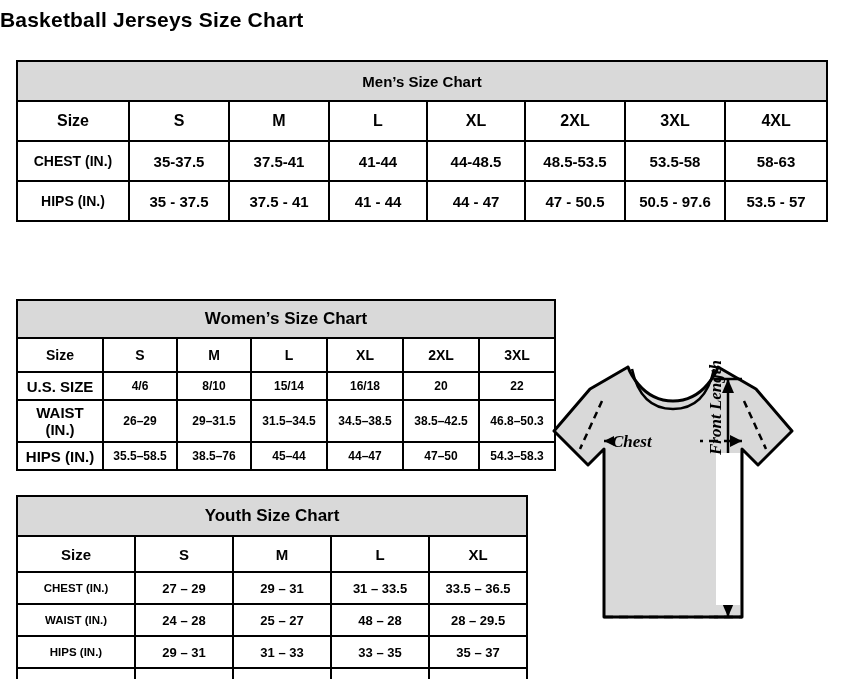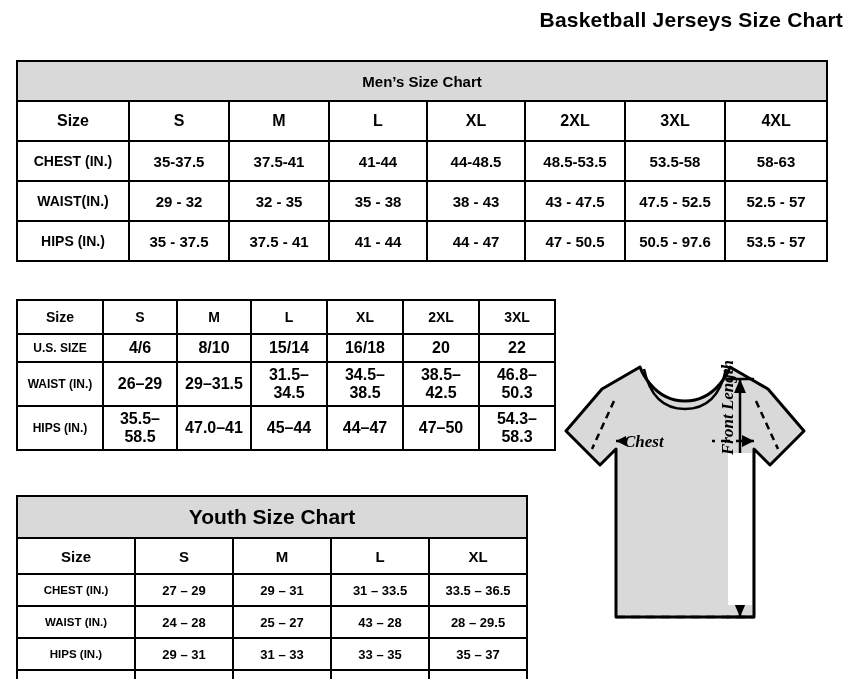--- a/index.html
+++ b/index.html
@@ -9,21 +9,21 @@
   }
   body {
     width: 843px;
     height: 679px;
     position: relative;
     font-family: "Liberation Sans", sans-serif;
     color: #000000;
     overflow: hidden;
   }
   .page-title {
-    text-align: right;
+    text-align: left;
     font-size: 21px;
     font-weight: bold;
     margin: 8px 0 0 0;
     letter-spacing: 0.2px;
   }
 
   table.chart {
     border-collapse: collapse;
     table-layout: fixed;
   }
@@ -57,41 +57,41 @@
   #mens-table .col-head td { font-size: 16px; }
   #mens-table .row-label { font-size: 14px; }
 
   
   #womens-table {
     position: absolute;
     left: 16px;
     top: 299px;
     width: 538px;
   }
-  #womens-table td { height: 20px; font-size: 16px; padding: 3px 2px; }
+  #womens-table td { height: 20px; font-size: 12px; padding: 3px 2px; }
   #womens-table .chart-head td { font-size: 17px; padding: 8px 0; }
   #womens-table .col-head td { font-size: 14px; padding: 6px 2px; }
-  #womens-table .row-label { font-size: 12px; }
+  #womens-table .row-label { font-size: 15px; }
 
   
   #youth-table {
     position: absolute;
     left: 16px;
     top: 495px;
     width: 510px;
   }
   #youth-table td { height: 22px; font-size: 13px; padding: 4px 2px; }
-  #youth-table .chart-head td { font-size: 21px; padding: 8px 0; }
+  #youth-table .chart-head td { font-size: 17px; padding: 8px 0; }
   #youth-table .col-head td { font-size: 15px; padding: 6px 2px; }
   #youth-table .row-label { font-size: 11.5px; }
 
   
   #jersey-diagram {
     position: absolute;
-    left: 540px;
+    left: 528px;
     top: 345px;
     width: 300px;
     height: 325px;
   }
   .measure-label {
     position: absolute;
     font-family: "Liberation Serif", serif;
     font-style: italic;
     font-weight: bold;
     font-size: 17px;
@@ -141,30 +141,20 @@
     </tr>
     <tr>
       <td class="row-label">CHEST (IN.)</td>
       <td>35-37.5</td>
       <td>37.5-41</td>
       <td>41-44</td>
       <td>44-48.5</td>
       <td>48.5-53.5</td>
       <td>53.5-58</td>
       <td>58-63</td>
-    </tr>
-    <tr>
-      <td class="row-label">WAIST(IN.)</td>
-      <td>29 - 32</td>
-      <td>32 - 35</td>
-      <td>35 - 38</td>
-      <td>38 - 43</td>
-      <td>43 - 47.5</td>
-      <td>47.5 - 52.5</td>
-      <td>52.5 - 57</td>
     </tr>
     <tr>
       <td class="row-label">HIPS (IN.)</td>
       <td>35 - 37.5</td>
       <td>37.5 - 41</td>
       <td>41 - 44</td>
       <td>44 - 47</td>
       <td>47 - 50.5</td>
       <td>50.5 - 97.6</td>
       <td>53.5 - 57</td>
@@ -176,20 +166,23 @@
   <colgroup>
     <col style="width:86px">
       <col style="width:74px">
       <col style="width:74px">
       <col style="width:76px">
     <col style="width:76px">
       <col style="width:76px">
       <col style="width:76px">
   </colgroup>
   <tbody>
+    <tr class="chart-head">
+      <td colspan="7">Women’s Size Chart</td>
+    </tr>
     <tr class="col-head">
       <td>Size</td>
       <td>S</td>
       <td>M</td>
       <td>L</td>
       <td>XL</td>
       <td>2XL</td>
       <td>3XL</td>
     </tr>
     <tr>
@@ -206,21 +199,21 @@
       <td>26–29</td>
       <td>29–31.5</td>
       <td>31.5–34.5</td>
       <td>34.5–38.5</td>
       <td>38.5–42.5</td>
       <td>46.8–50.3</td>
     </tr>
     <tr>
       <td class="row-label">HIPS (IN.)</td>
       <td>35.5–58.5</td>
-      <td>47.0–41</td>
+      <td>38.5–76</td>
       <td>45–44</td>
       <td>44–47</td>
       <td>47–50</td>
       <td>54.3–58.3</td>
     </tr>
   </tbody>
 </table>
 
 <table class="chart" id="youth-table">
   <colgroup>
@@ -245,21 +238,21 @@
       <td class="row-label">CHEST (IN.)</td>
       <td>27 – 29</td>
       <td>29 – 31</td>
       <td>31 – 33.5</td>
       <td>33.5 – 36.5</td>
     </tr>
     <tr>
       <td class="row-label">WAIST (IN.)</td>
       <td>24 – 28</td>
       <td>25 – 27</td>
-      <td>43 – 28</td>
+      <td>48 – 28</td>
       <td>28 – 29.5</td>
     </tr>
     <tr>
       <td class="row-label">HIPS (IN.)</td>
       <td>29 – 31</td>
       <td>31 – 33</td>
       <td>33 – 35</td>
       <td>35 – 37</td>
     </tr>
     <tr>

